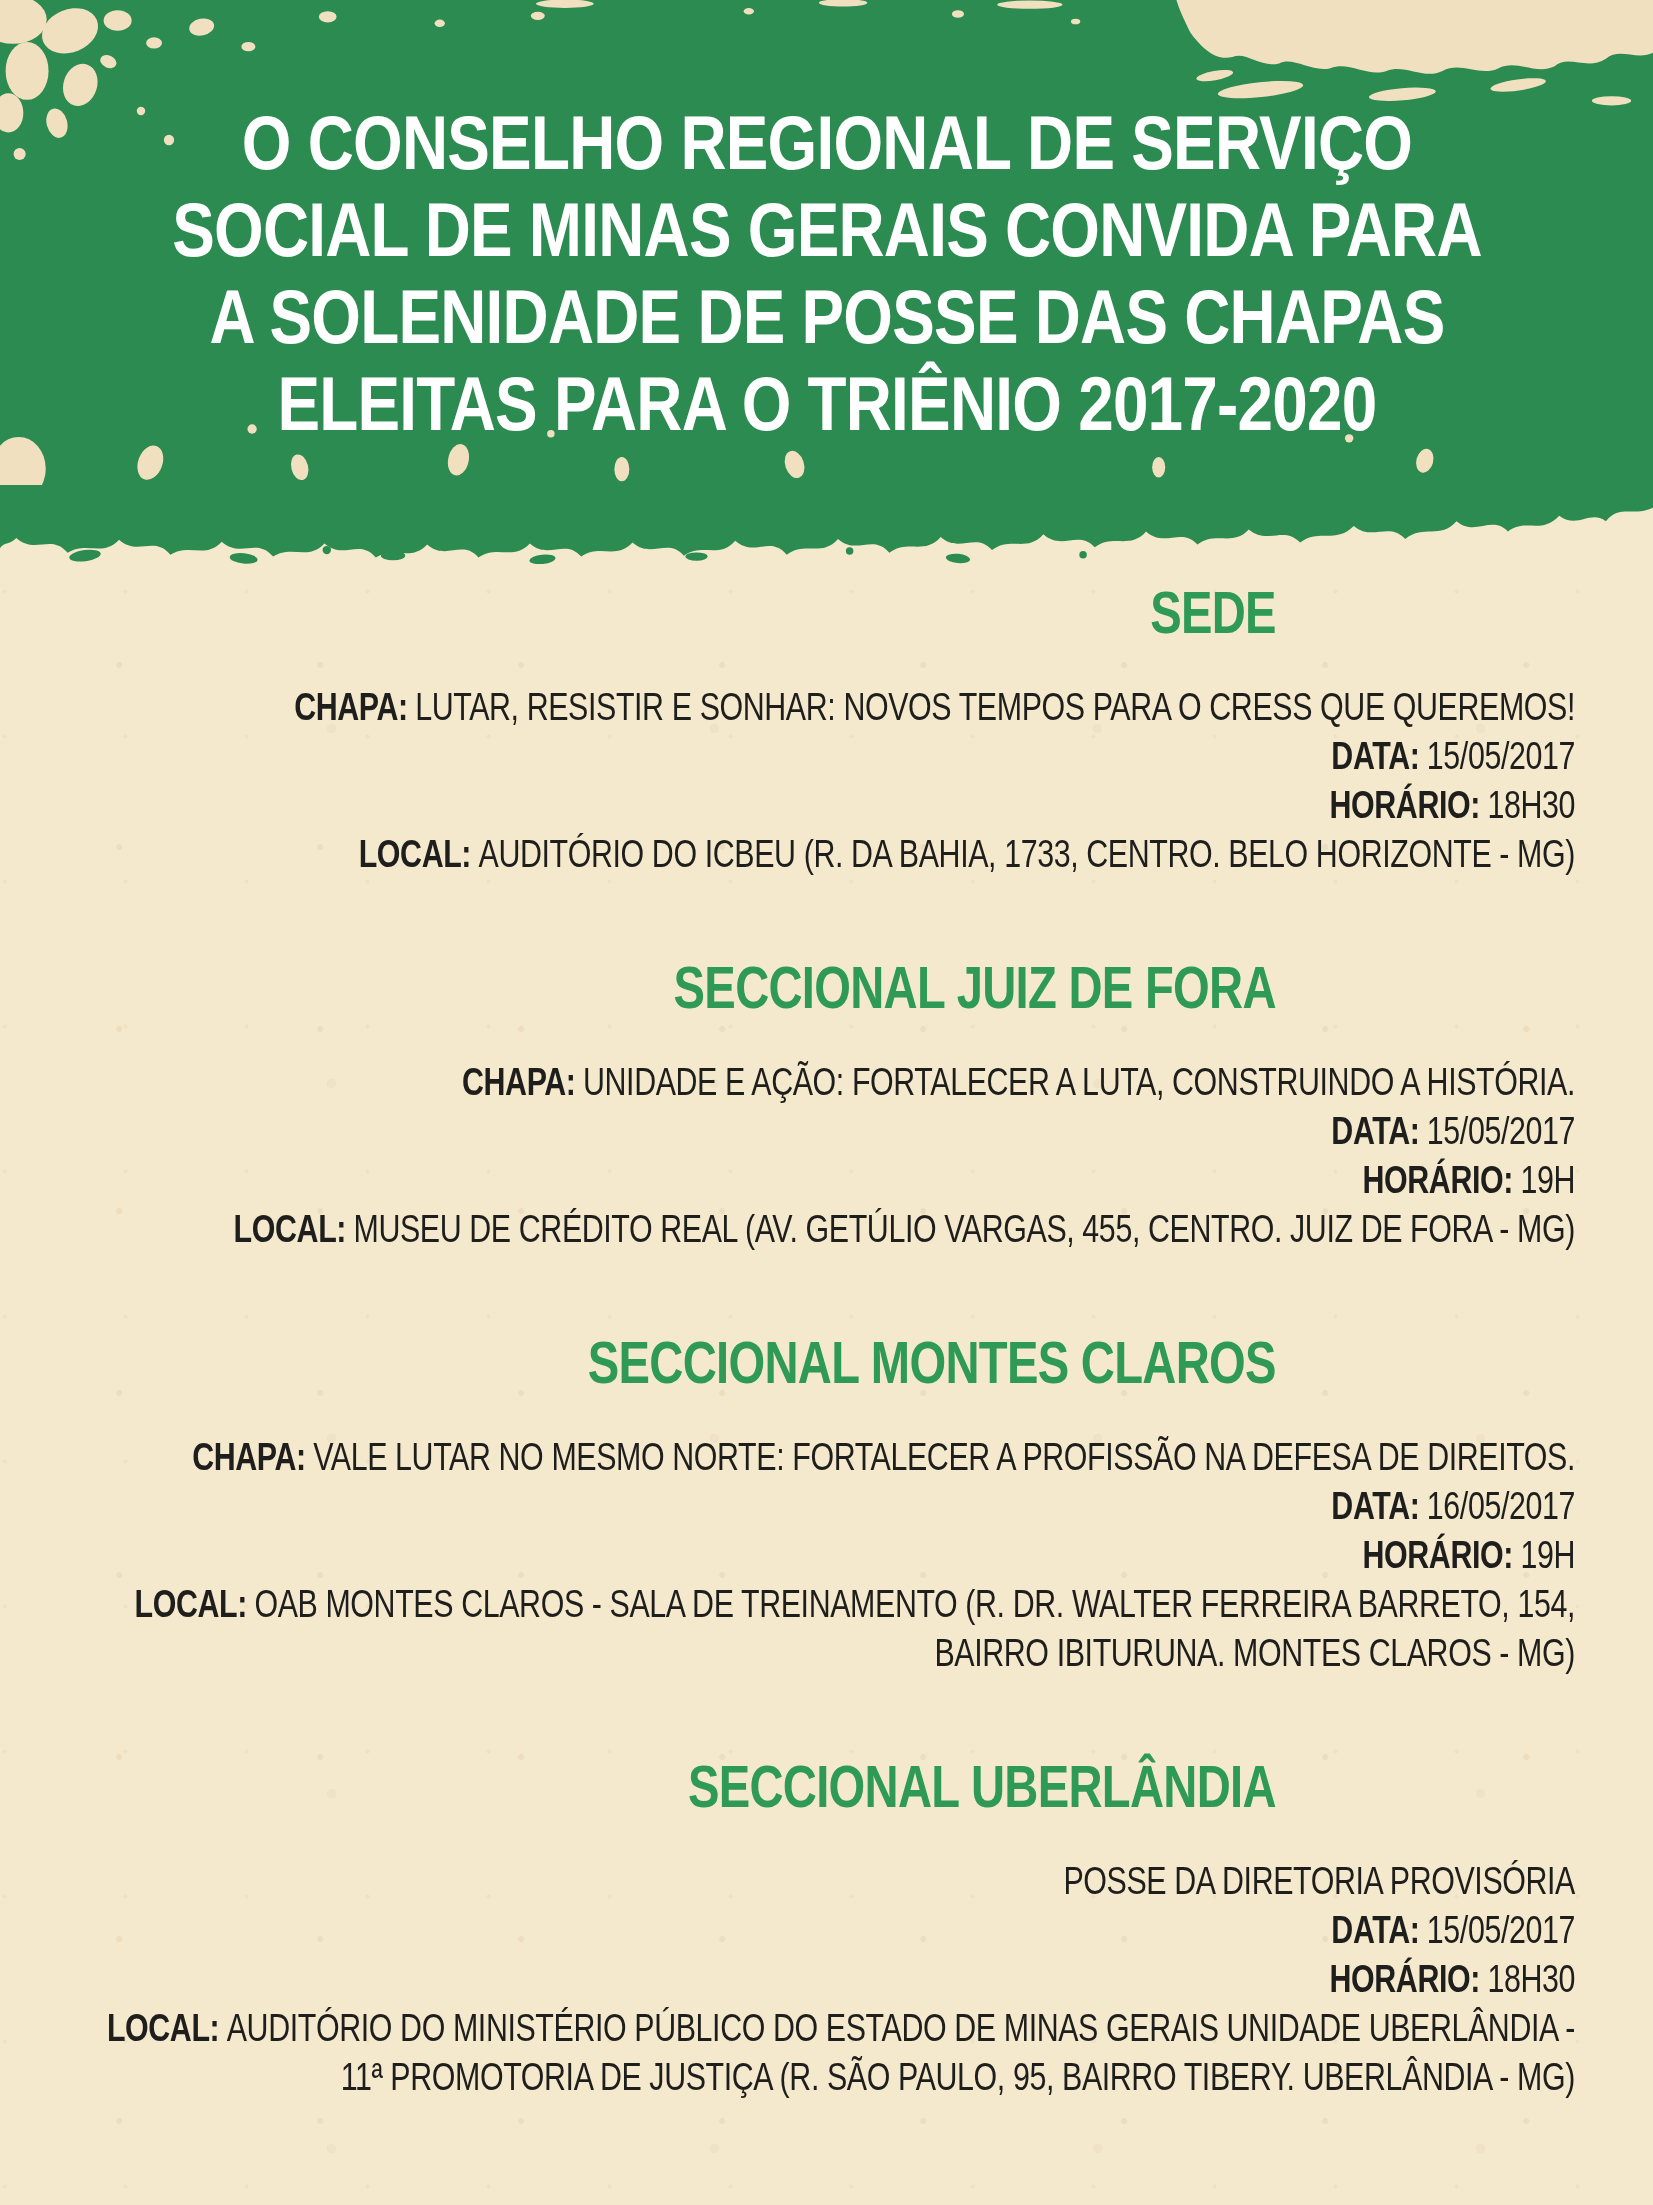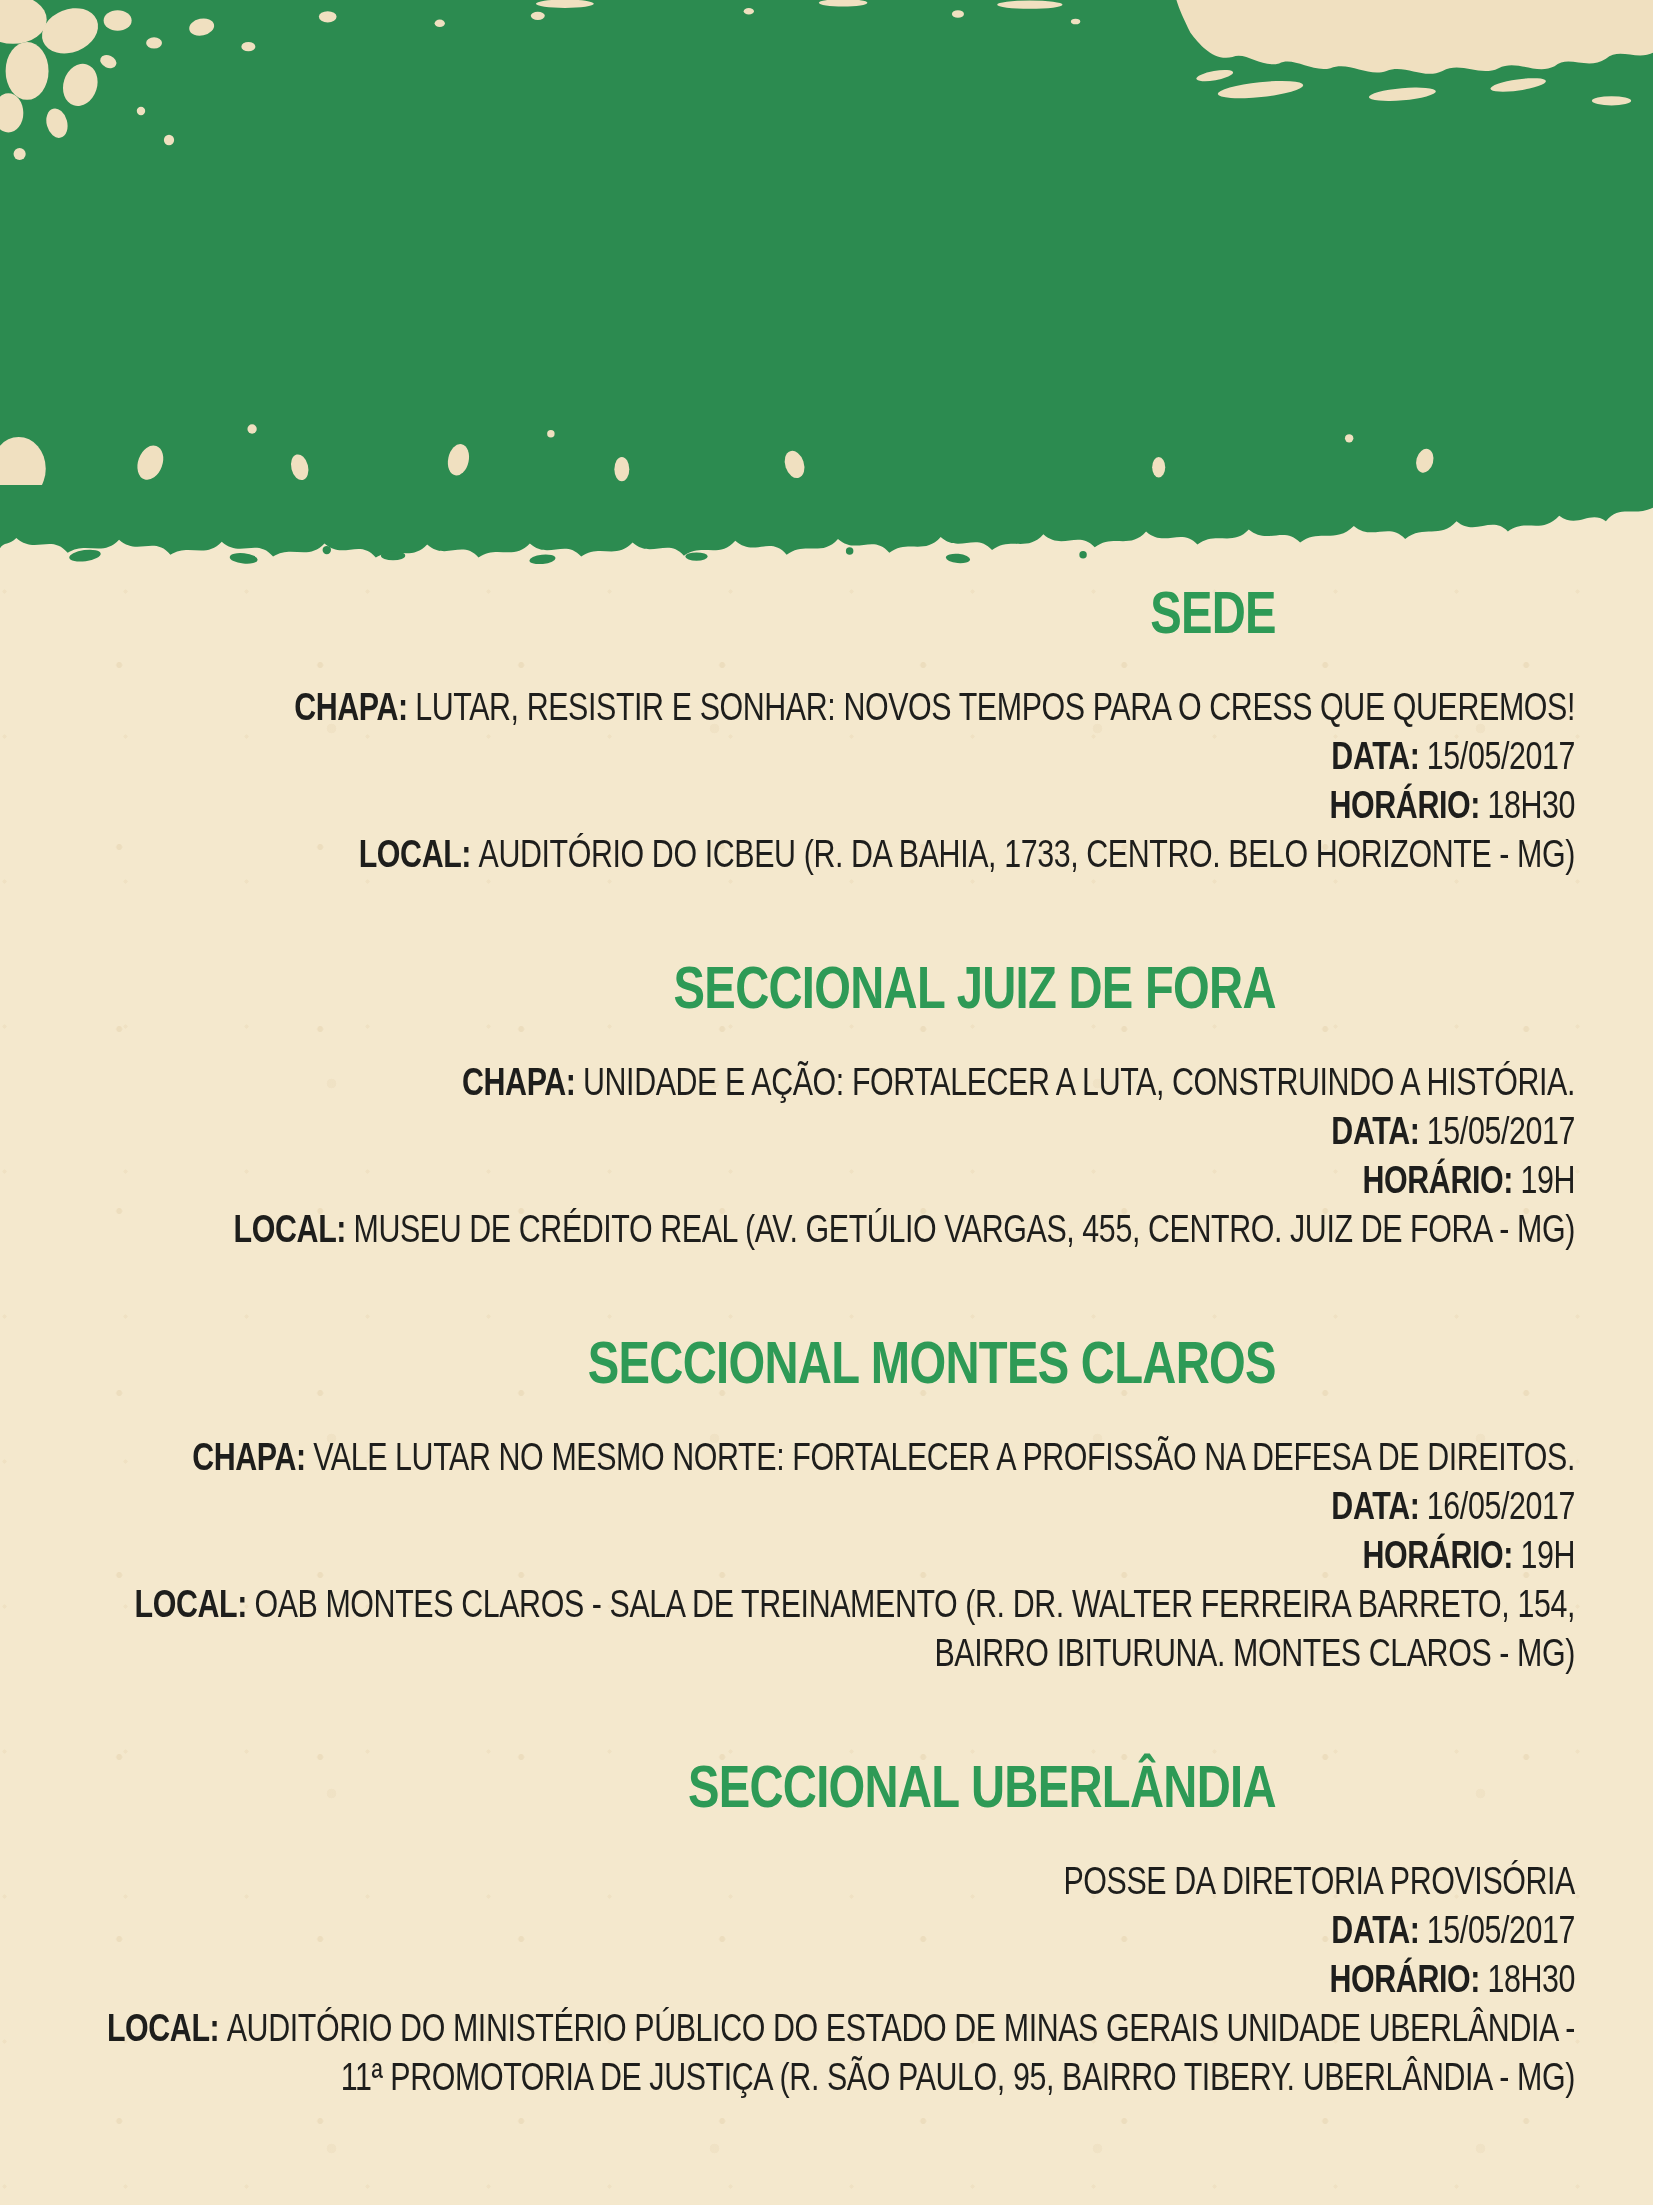--- a/index.html
+++ b/index.html
@@ -107,20 +107,26 @@
                  C2600,132 2570,96 2550,70
                  C2536,42 2526,20 2520,0 Z"></path>
         <ellipse cx="2700" cy="192" rx="92" ry="16" transform="rotate(-6 2700 192)"></ellipse>
         <ellipse cx="3004" cy="202" rx="72" ry="13" transform="rotate(-5 3004 202)"></ellipse>
         <ellipse cx="3252" cy="182" rx="60" ry="12" transform="rotate(-8 3252 182)"></ellipse>
         <ellipse cx="3452" cy="216" rx="42" ry="10"></ellipse>
         <ellipse cx="2602" cy="162" rx="40" ry="10" transform="rotate(-10 2602 162)"></ellipse>
       </g>
     </svg>
 
+    <div class="title">
+      <div class="title-line">O CONSELHO REGIONAL DE SERVIÇO</div>
+      <div class="title-line">SOCIAL DE MINAS GERAIS CONVIDA PARA</div>
+      <div class="title-line">A SOLENIDADE DE POSSE DAS CHAPAS</div>
+      <div class="title-line">ELEITAS PARA O TRIÊNIO 2017-2020</div>
+    </div>
 
     <svg class="band-holes" viewBox="0 0 3543 240" preserveAspectRatio="none" aria-hidden="true">
       <g fill="#f0e0c0">
         <ellipse cx="40" cy="205" rx="58" ry="68"></ellipse>
         <ellipse cx="322" cy="192" rx="26" ry="38" transform="rotate(20 322 192)"></ellipse>
         <ellipse cx="642" cy="202" rx="18" ry="28" transform="rotate(-14 642 202)"></ellipse>
         <ellipse cx="982" cy="186" rx="22" ry="34" transform="rotate(12 982 186)"></ellipse>
         <ellipse cx="1332" cy="206" rx="16" ry="26"></ellipse>
         <ellipse cx="1702" cy="196" rx="20" ry="30" transform="rotate(-18 1702 196)"></ellipse>
         <ellipse cx="2482" cy="202" rx="14" ry="22"></ellipse>

